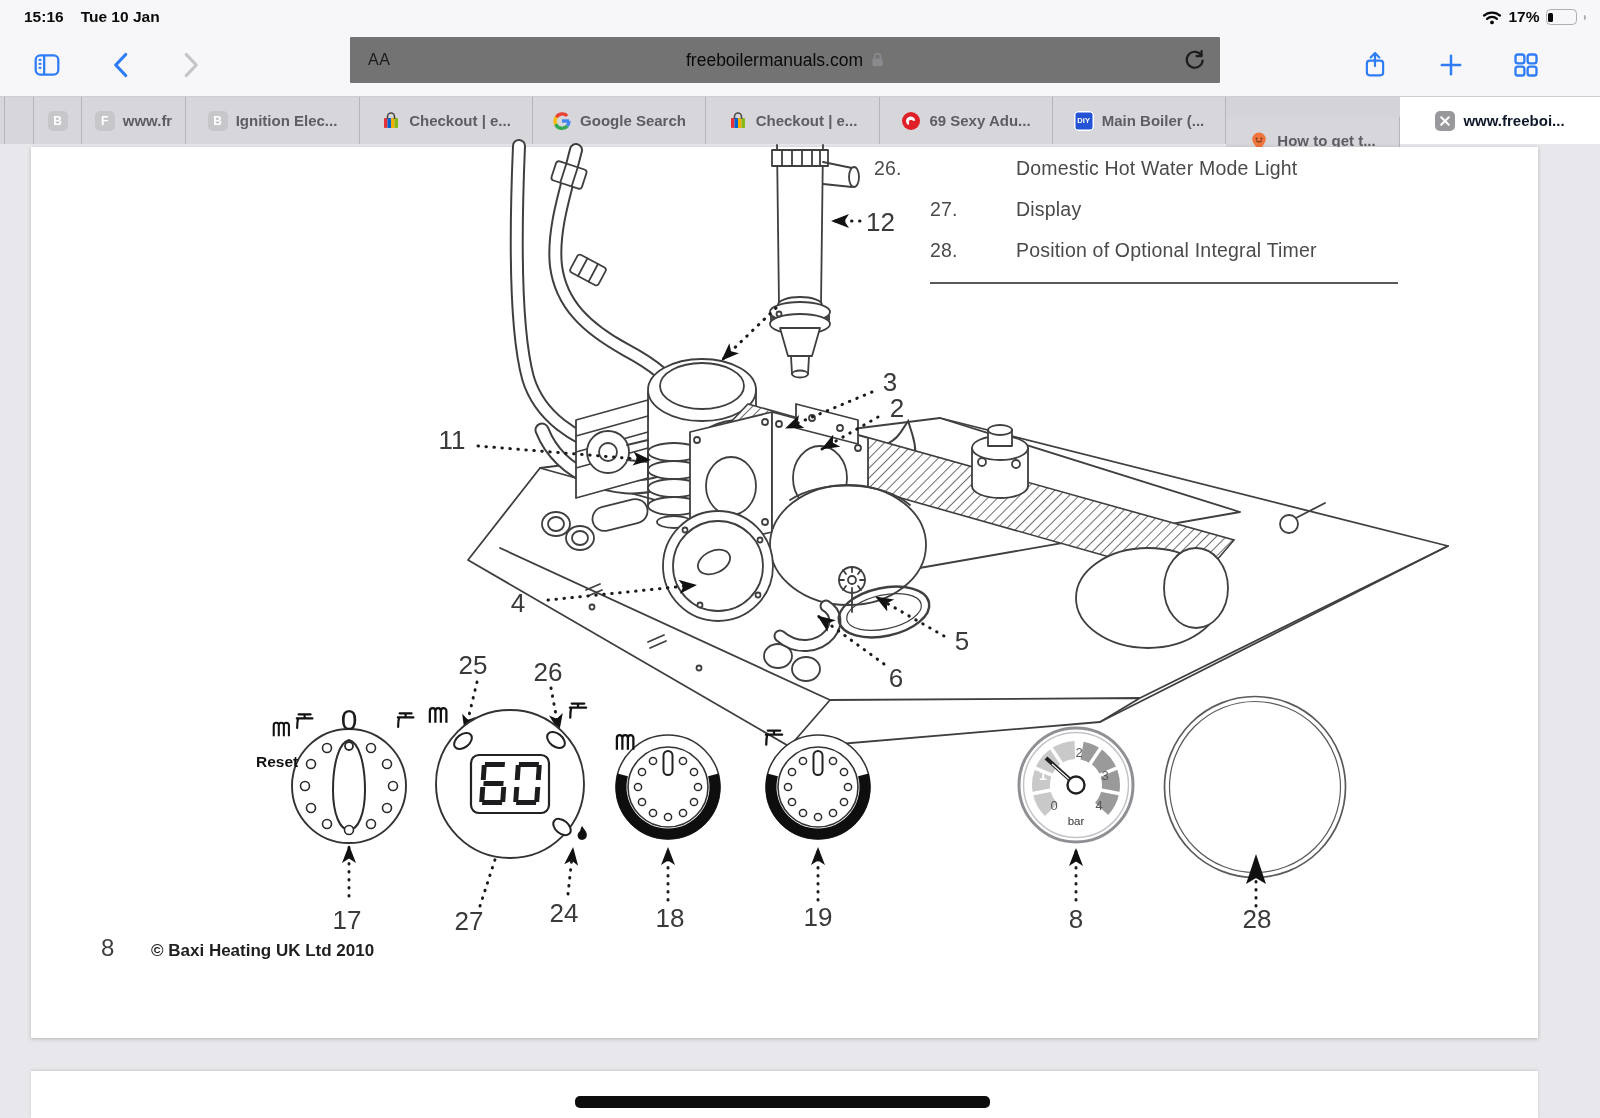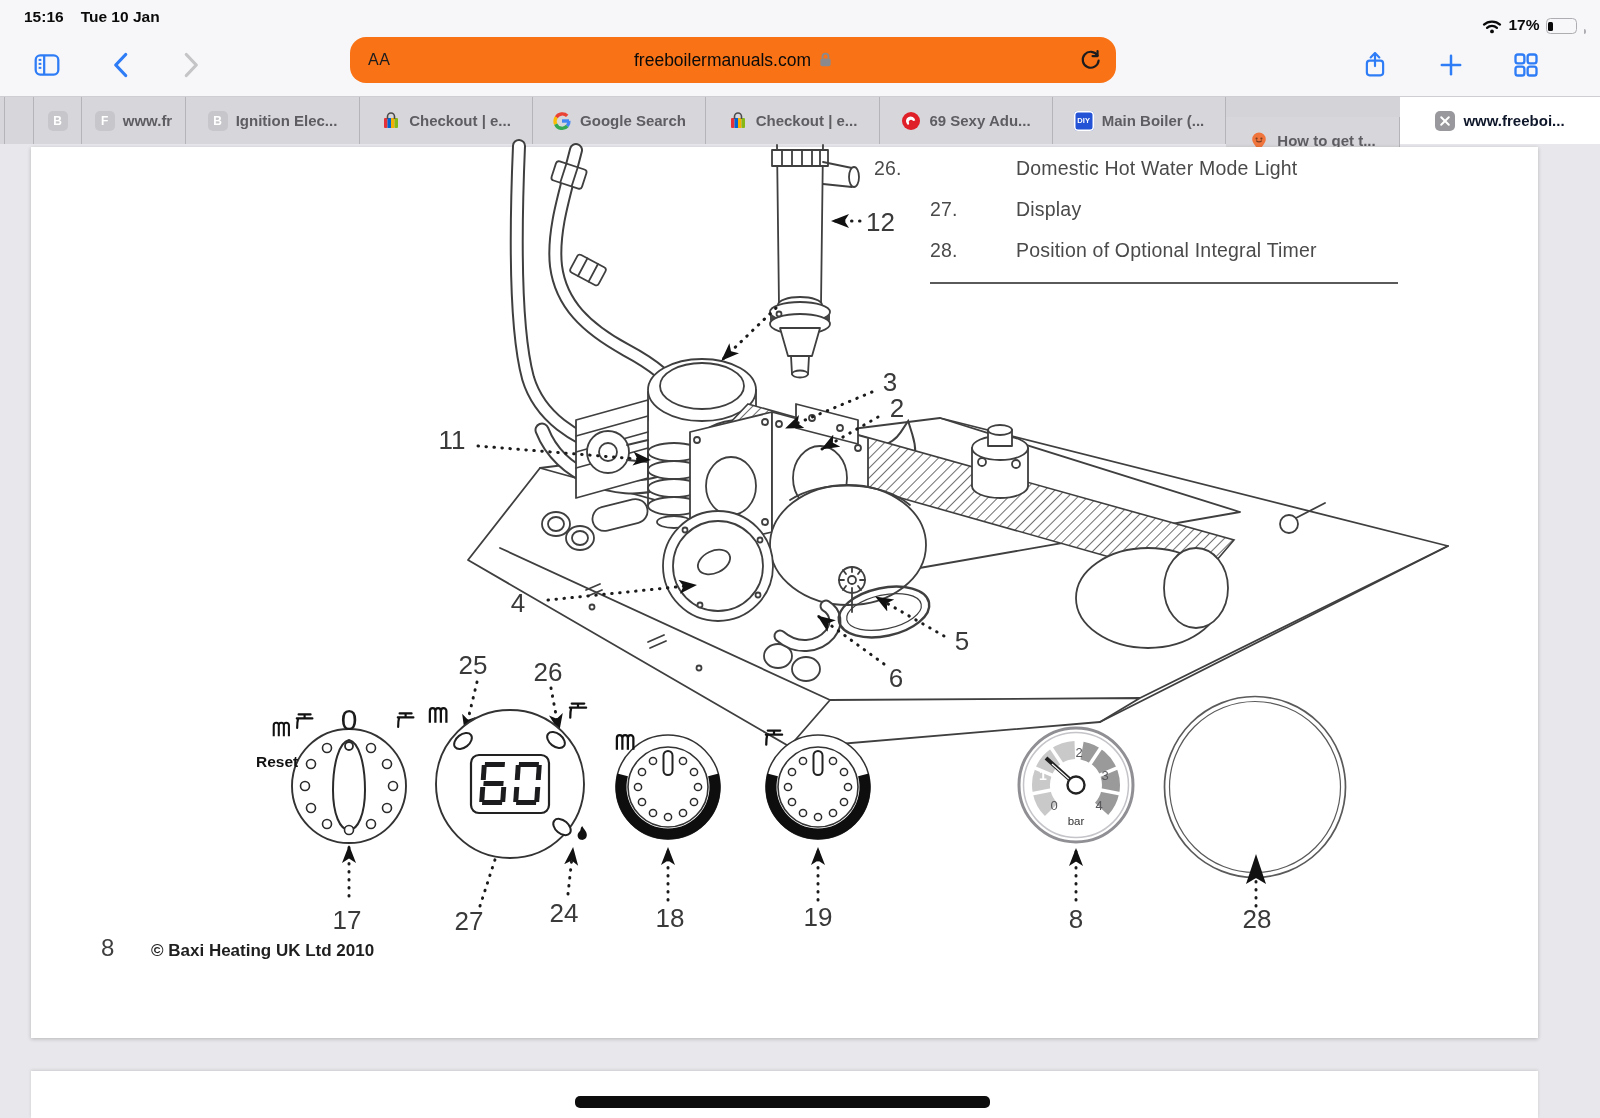--- a/index.html
+++ b/index.html
@@ -4,27 +4,27 @@
 <style>
   html,body{margin:0;padding:0;background:#e8e8ec;}
   .screen{position:relative;width:1600px;height:1118px;overflow:hidden;
           font-family:"Liberation Sans",sans-serif;background:#e8e8ec;}
   .abs{position:absolute;}
   
   .chrome{position:absolute;left:0;top:0;width:1600px;height:96px;background:#f7f7f9;}
   .statusbar{position:absolute;left:0;top:0;width:1600px;height:34px;display:flex;align-items:center;
              font-size:15.5px;font-weight:700;color:#0a0a0a;}
   .sb-left{display:flex;gap:17px;padding-left:24px;align-items:center;justify-content:flex-end;}
-  .sb-right{position:absolute;right:14px;top:0;height:34px;display:flex;align-items:flex-end;gap:6px;}
+  .sb-right{position:absolute;right:14px;top:0;height:34px;display:flex;align-items:center;gap:6px;}
   .batt{position:relative;width:29px;height:14px;border:1.5px solid #adadb2;border-radius:4.5px;display:flex;align-items:center;}
   .batt .fill{margin-left:1.5px;width:5px;height:9px;background:#0a0a0a;border-radius:1.5px;}
   .batt-tip{width:2.5px;height:5px;background:#adadb2;border-radius:0 2px 2px 0;margin-left:1px;}
   .toolbar{position:absolute;left:0;top:34px;width:1600px;height:62px;}
   .tb-ic{position:absolute;top:50%;transform:translateY(-50%);cursor:default;}
-  .pill{position:absolute;left:350px;top:3px;width:766px;height:46px;background:#f97316;border-radius:16px;
+  .pill{position:absolute;left:350px;top:3px;width:870px;height:46px;background:#737373;border-radius:1px;
         display:flex;align-items:center;}
   .pill .aa{margin-left:18px;font-size:16px;color:#1c1c1e;letter-spacing:.5px;}
   .pill .urlwrap{position:absolute;left:0;right:0;display:flex;justify-content:center;align-items:center;gap:8px;}
   .pill .url{font-size:17.5px;color:#0a0a0a;}
   
   .tabbar{position:absolute;left:0;top:96px;width:1600px;height:48px;background:#d4d4d8;display:flex;
           border-top:1px solid #cfcfd3;box-sizing:border-box;}
   .tab{height:100%;display:flex;align-items:center;justify-content:center;gap:8px;box-sizing:border-box;
        border-right:1px solid #b4b4b9;overflow:hidden;white-space:nowrap;background:#d7d7db;}
   .tab .lbl{font-size:15px;font-weight:600;color:#5d5d62;}

